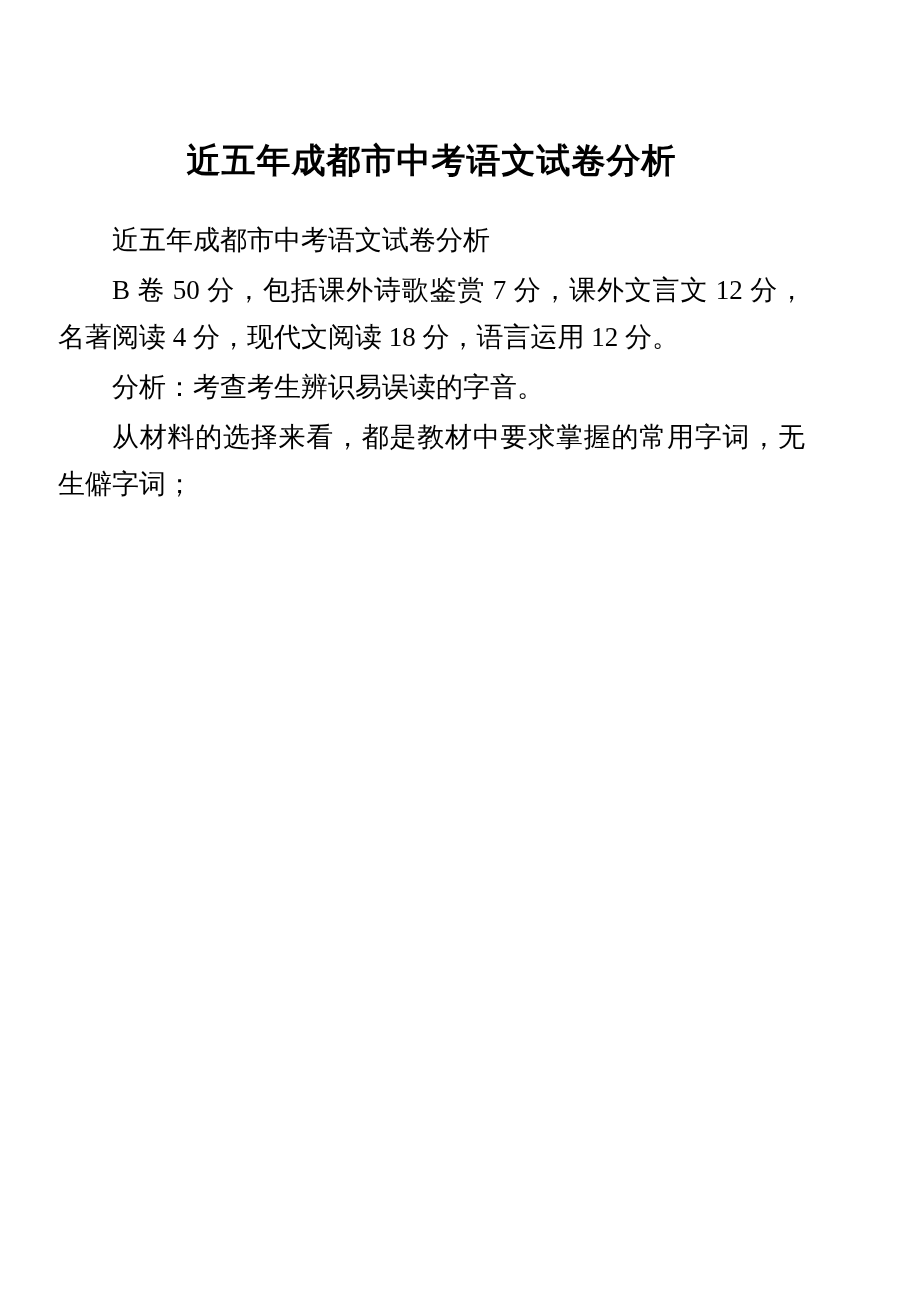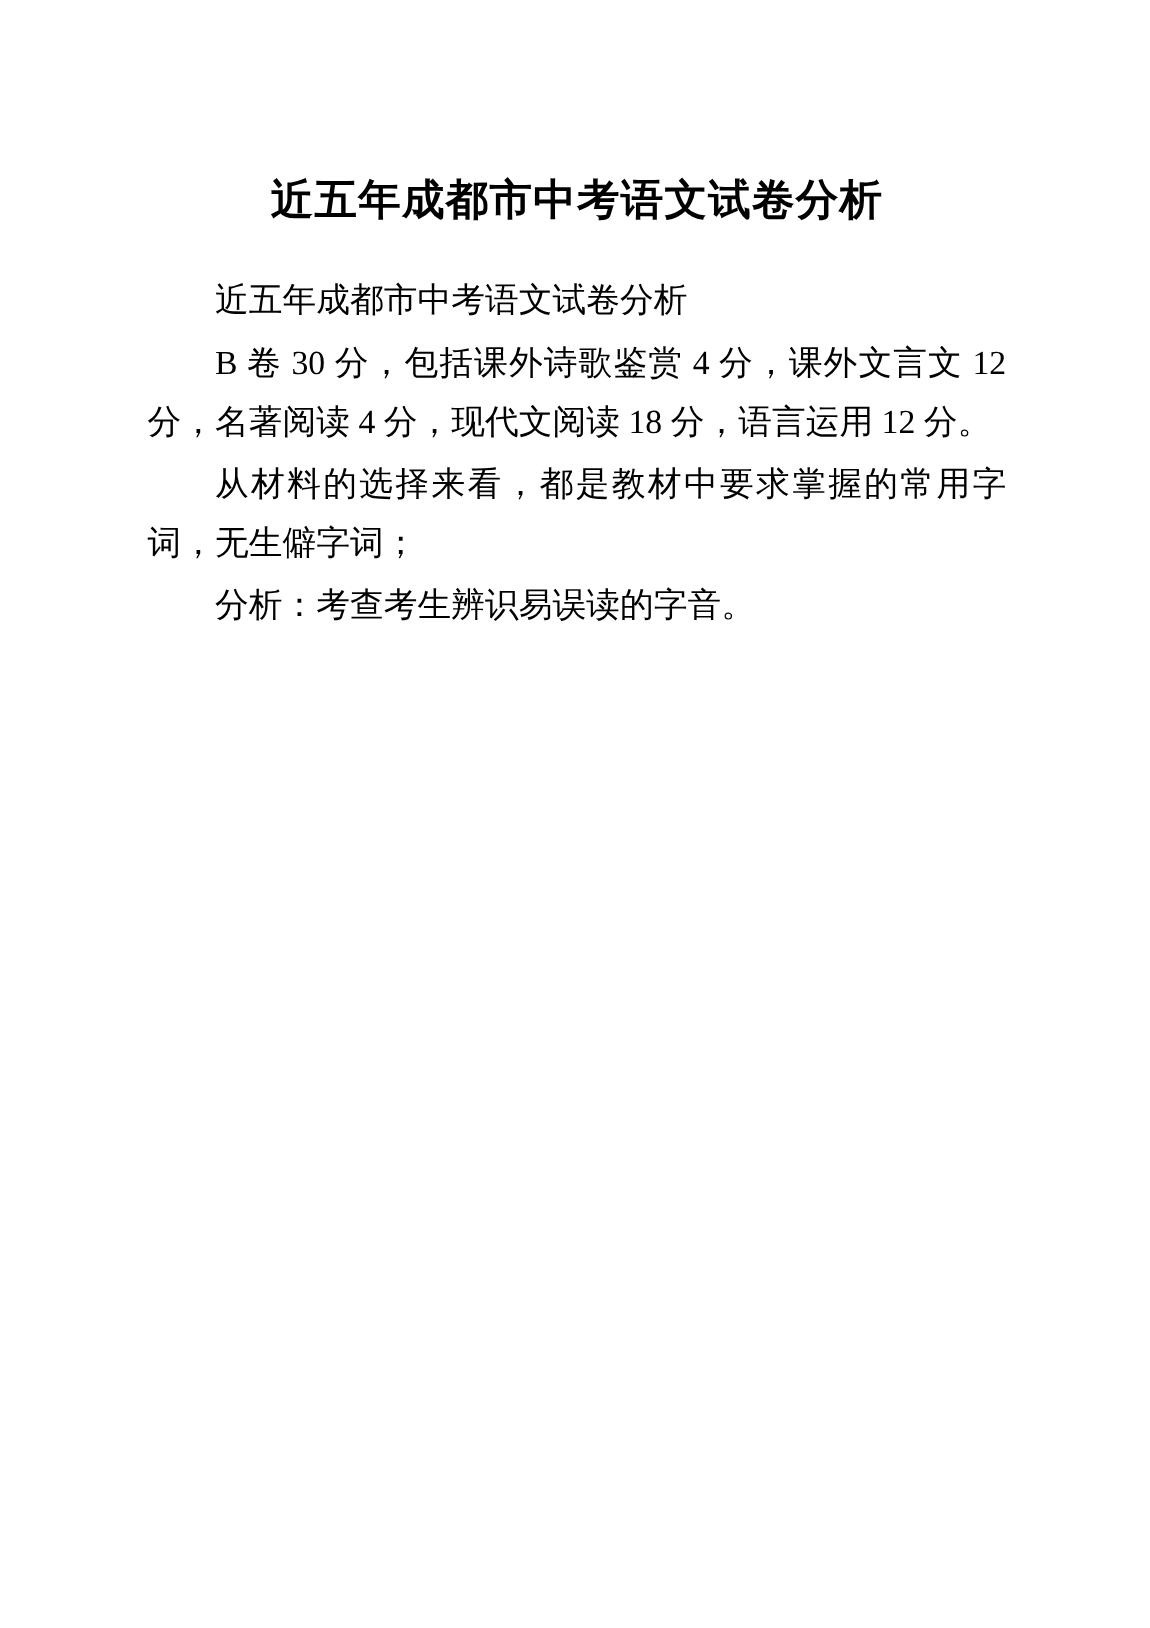--- a/index.html
+++ b/index.html
@@ -7,21 +7,21 @@
     padding: 0;
     background: #ffffff;
   }
   .page {
     position: relative;
     width: 920px;
     height: 1302px;
     margin: 0 auto;
     background: #ffffff;
     box-sizing: border-box;
-    padding: 141px 115px 0 118px;
+    padding: 141px 115px 0 58px;
     overflow: hidden;
     font-family: "Liberation Serif", "DejaVu Serif", serif;
     color: #000000;
   }
   .doc-title {
     margin: 0 0 36px 0;
     font-size: 34px;
     line-height: 40px;
     font-weight: bold;
     text-align: center;
@@ -38,17 +38,17 @@
   }
 </style>
 </head>
 <body>
 
 <div class="page">
   <h1 class="doc-title">近五年成都市中考语文试卷分析</h1>
 
   <div class="doc-body">
     <p>近五年成都市中考语文试卷分析</p>
-    <p>B 卷 30 分，包括课外诗歌鉴赏 4 分，课外文言文 12 分，名著阅读 4 分，现代文阅读 18 分，语言运用 12 分。</p>
+    <p>B 卷 50 分，包括课外诗歌鉴赏 7 分，课外文言文 12 分，名著阅读 4 分，现代文阅读 18 分，语言运用 12 分。</p>
+    <p>分析：考查考生辨识易误读的字音。</p>
     <p>从材料的选择来看，都是教材中要求掌握的常用字词，无生僻字词；</p>
-    <p>分析：考查考生辨识易误读的字音。</p>
   </div>
 </div>
 
 </body></html>

